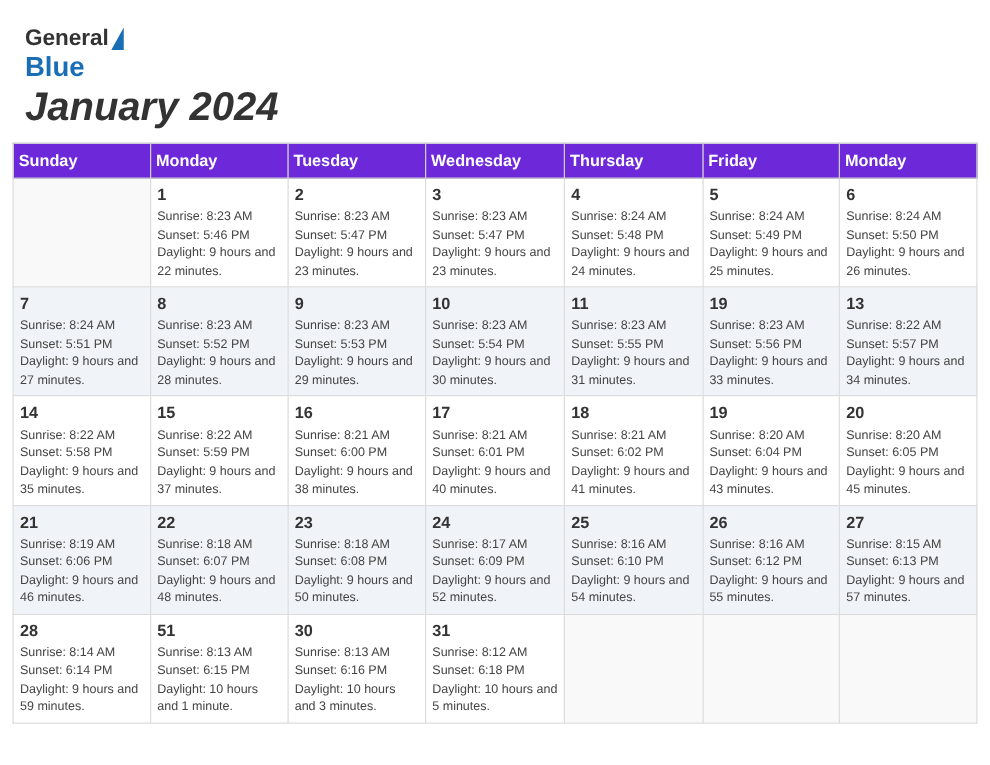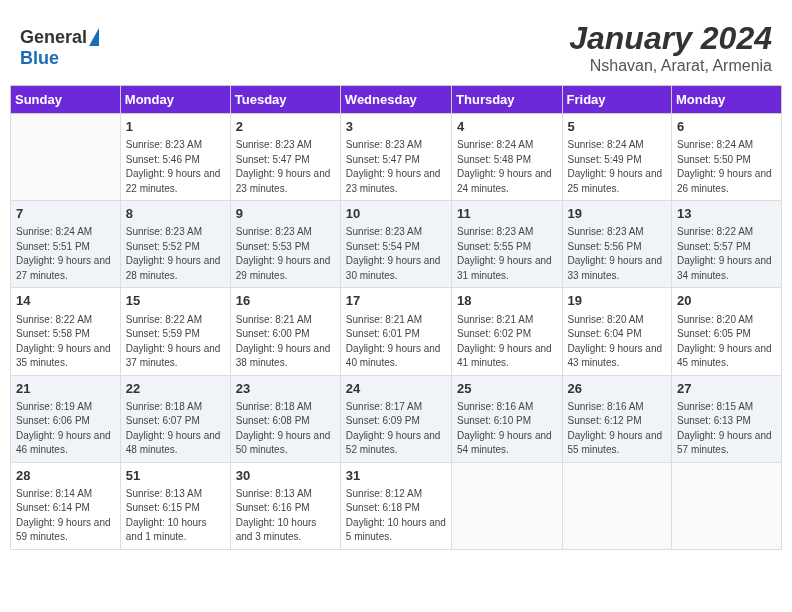--- a/index.html
+++ b/index.html
@@ -6,35 +6,36 @@
     body {
       font-family: Arial, sans-serif;
       background: #fff;
       width: 792px;
       min-height: 612px;
       padding: 10px;
     }
     .header {
       display: flex;
       justify-content: space-between;
-      align-items: center;
+      align-items: flex-start;
       padding: 10px 10px 5px 10px;
+      flex-direction: column;
     }
     .logo {
       display: flex;
       flex-direction: column;
       align-items: flex-start;
     }
     .logo-general {
       font-size: 18px;
       font-weight: bold;
       color: #333;
     }
     .logo-blue {
-      font-size: 18px;
+      font-size: 22px;
       font-weight: bold;
       color: #1a6eb5;
     }
     .logo-icon {
       display: inline-block;
       width: 0;
       height: 0;
       border-left: 10px solid transparent;
       border-bottom: 18px solid #1a6eb5;
       margin-left: 2px;
@@ -108,21 +109,20 @@
 <div class="header">
   <div class="logo">
     <div class="logo-row">
       <span class="logo-general">General</span>
       <span class="logo-icon"></span>
     </div>
     <span class="logo-blue">Blue</span>
   </div>
   <div class="title-section">
     <div class="month-title">January 2024</div>
-    <div class="location-title">Nshavan, Ararat, Armenia</div>
   </div>
 </div>
 
 <table class="calendar">
   <thead>
     <tr>
     <th>Sunday</th>
         <th>Monday</th>
         <th>Tuesday</th>
         <th>Wednesday</th>

